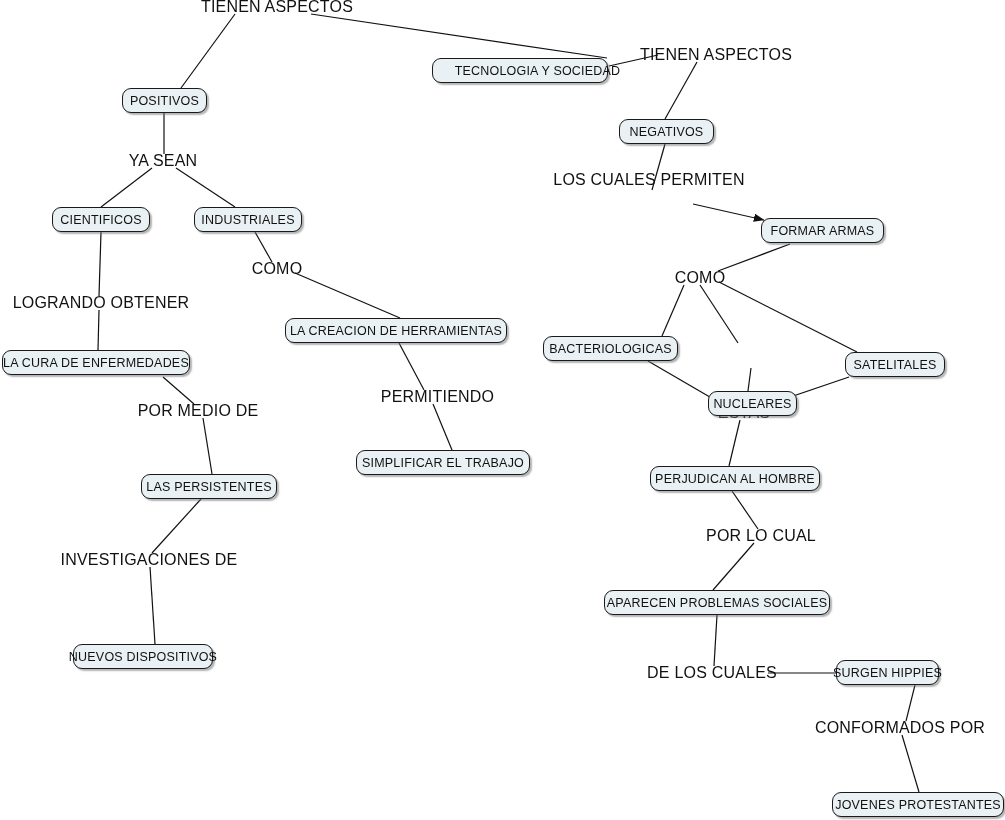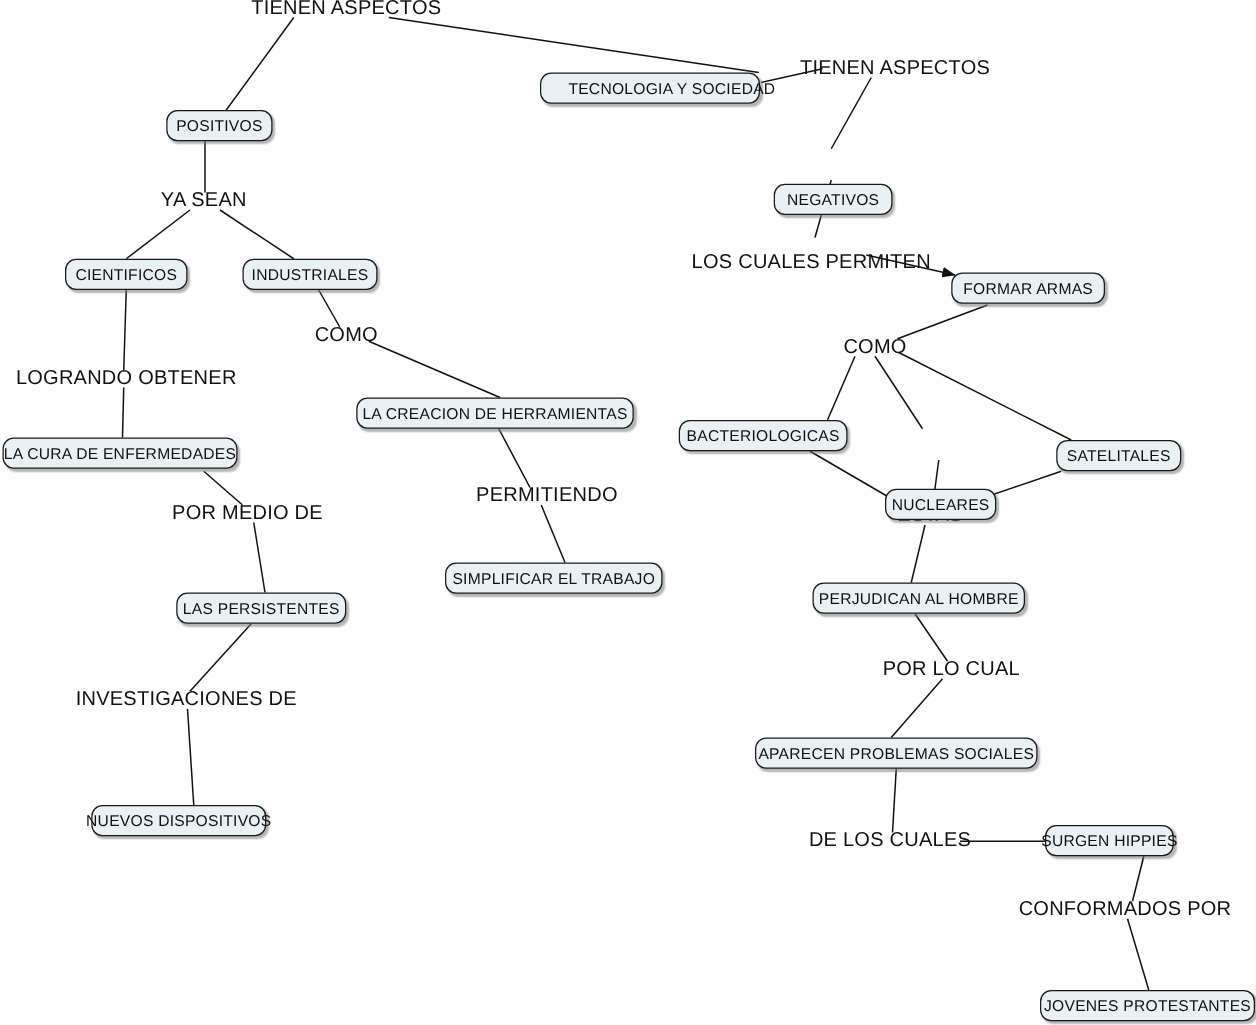--- a/index.html
+++ b/index.html
@@ -94,40 +94,40 @@
         <line x1="717" y1="615" x2="714" y2="666" stroke="#111111" stroke-width="1.2"></line>
         <line x1="768" y1="673" x2="856" y2="673" stroke="#111111" stroke-width="1.2" marker-end="url(#arrowhead)"></line>
         <line x1="915" y1="685" x2="906" y2="721" stroke="#111111" stroke-width="1.2"></line>
         <line x1="902" y1="735" x2="919" y2="792" stroke="#111111" stroke-width="1.2"></line>
       </g>
   </svg>
   <div id="labels-layer">
       <div class="link-label" style="left: 277px; top: 7px;">TIENEN ASPECTOS</div>
       <div class="link-label" style="left: 716px; top: 55px;">TIENEN ASPECTOS</div>
       <div class="link-label" style="left: 163px; top: 161px;">YA SEAN</div>
-      <div class="link-label" style="left: 649px; top: 210px;">LOS CUALES PERMITEN</div>
+      <div class="link-label" style="left: 649px; top: 180px;">LOS CUALES PERMITEN</div>
       <div class="link-label" style="left: 277px; top: 269px;">COMO</div>
       <div class="link-label" style="left: 700px; top: 278px;">COMO</div>
       <div class="link-label" style="left: 101px; top: 303px;">LOGRANDO OBTENER</div>
       <div class="link-label" style="left: 430px; top: 397px; padding-left: 15px;">PERMITIENDO</div>
       <div class="link-label" style="left: 744px; top: 413px;">ESTAS</div>
       <div class="link-label" style="left: 198px; top: 411px;">POR MEDIO DE</div>
       <div class="link-label" style="left: 761px; top: 536px;">POR LO CUAL</div>
       <div class="link-label" style="left: 149px; top: 560px;">INVESTIGACIONES DE</div>
       <div class="link-label" style="left: 712px; top: 673px;">DE LOS CUALES</div>
       <div class="link-label" style="left: 900px; top: 728px;">CONFORMADOS POR</div>
     </div>
   <div id="nodes-layer">
       <div class="node" style="left: 432px; top: 58px; width: 176px; padding-left: 44px;">
         <span>TECNOLOGIA Y SOCIEDAD</span>
       </div>
-      <div class="node" style="left: 122px; top: 88px; width: 85px; margin-left: 11px;">
+      <div class="node" style="left: 122px; top: 88px; width: 85px;">
         <span>POSITIVOS</span>
       </div>
-      <div class="node" style="left: 619px; top: 119px; width: 95px; margin-top: 28px;">
+      <div class="node" style="left: 619px; top: 119px; width: 95px;">
         <span>NEGATIVOS</span>
       </div>
       <div class="node" style="left: 52px; top: 207px; width: 98px;">
         <span>CIENTIFICOS</span>
       </div>
       <div class="node" style="left: 194px; top: 207px; width: 108px;">
         <span>INDUSTRIALES</span>
       </div>
       <div class="node" style="left: 761px; top: 218px; width: 123px;">
         <span>FORMAR ARMAS</span>

